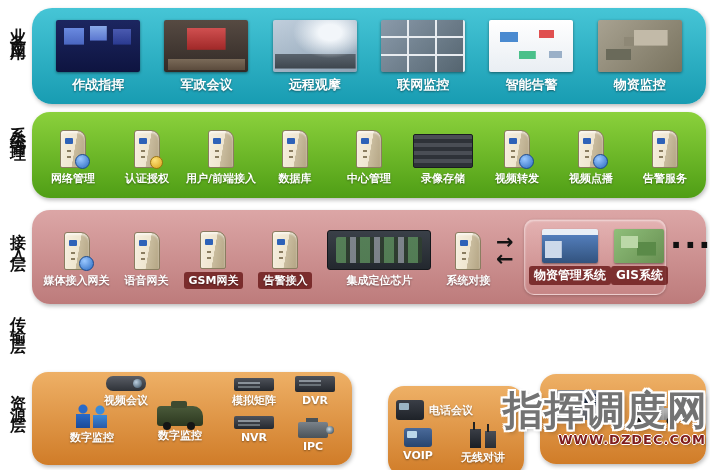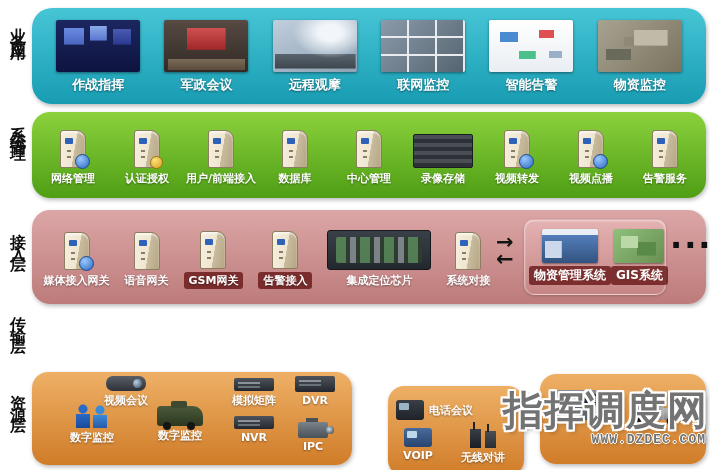--- a/index.html
+++ b/index.html
@@ -412,16 +412,16 @@
     <div class="res-item" style="left:16px; top:16px;">
       <div class="console"></div>
     </div>
     <div class="res-item" style="left:90px; top:22px;">
       <div class="truck"></div>
     </div>
   </div>
 
   <div class="watermark">
     <div class="wm-main" style="color: #737373;">指挥调度网</div>
-    <div class="wm-sub" style="color: #737373; font-family: Liberation Mono, monospace;">WWW.DZDEC.COM</div>
+    <div class="wm-sub" style="color: #7f1d1d;">WWW.DZDEC.COM</div>
   </div>
 
 </div>
 
 </body></html>

